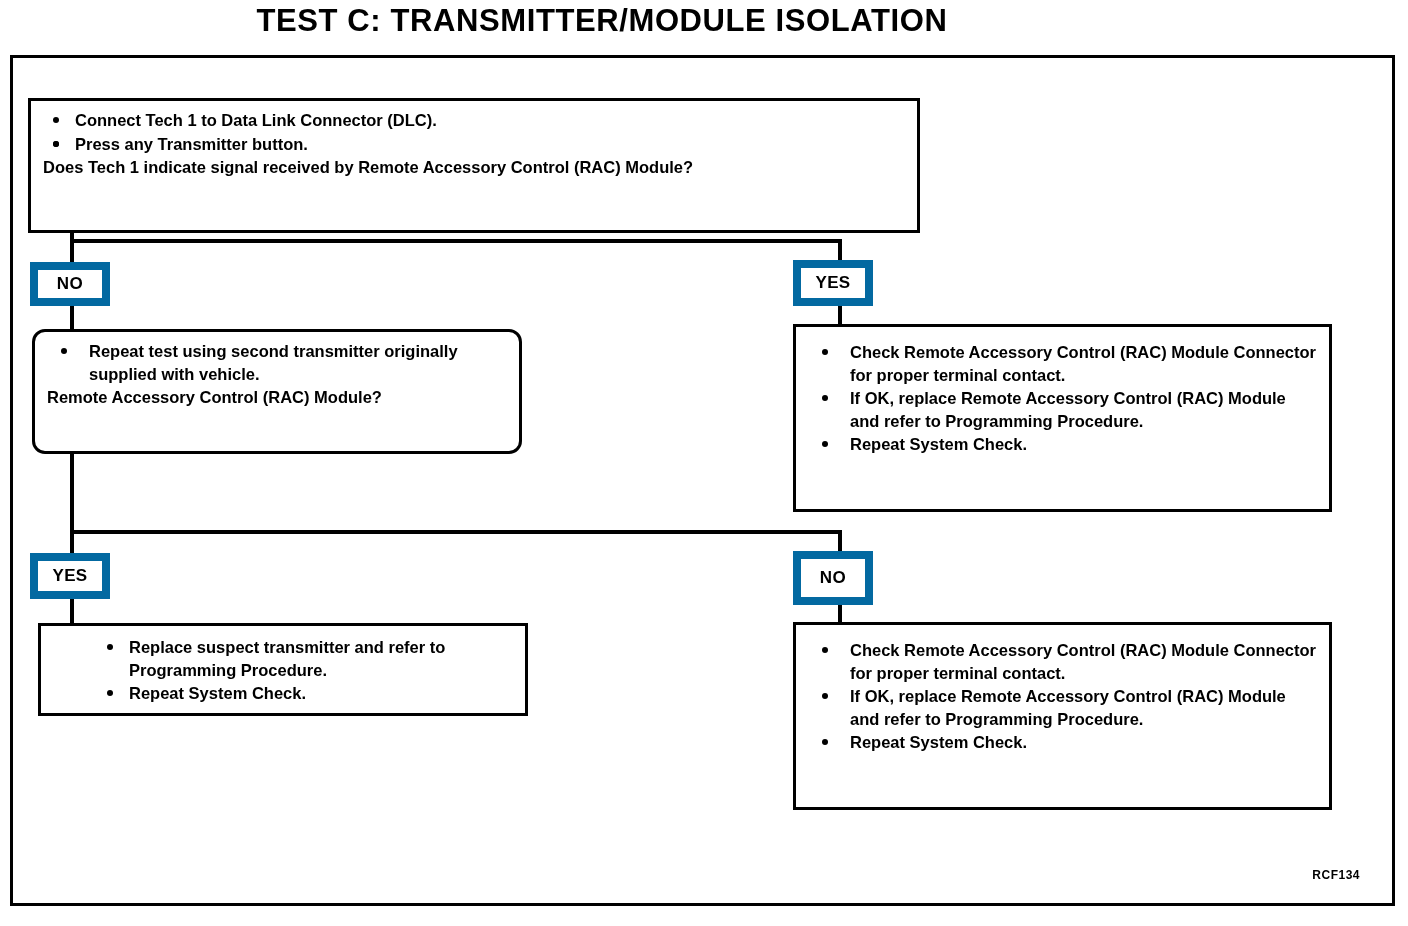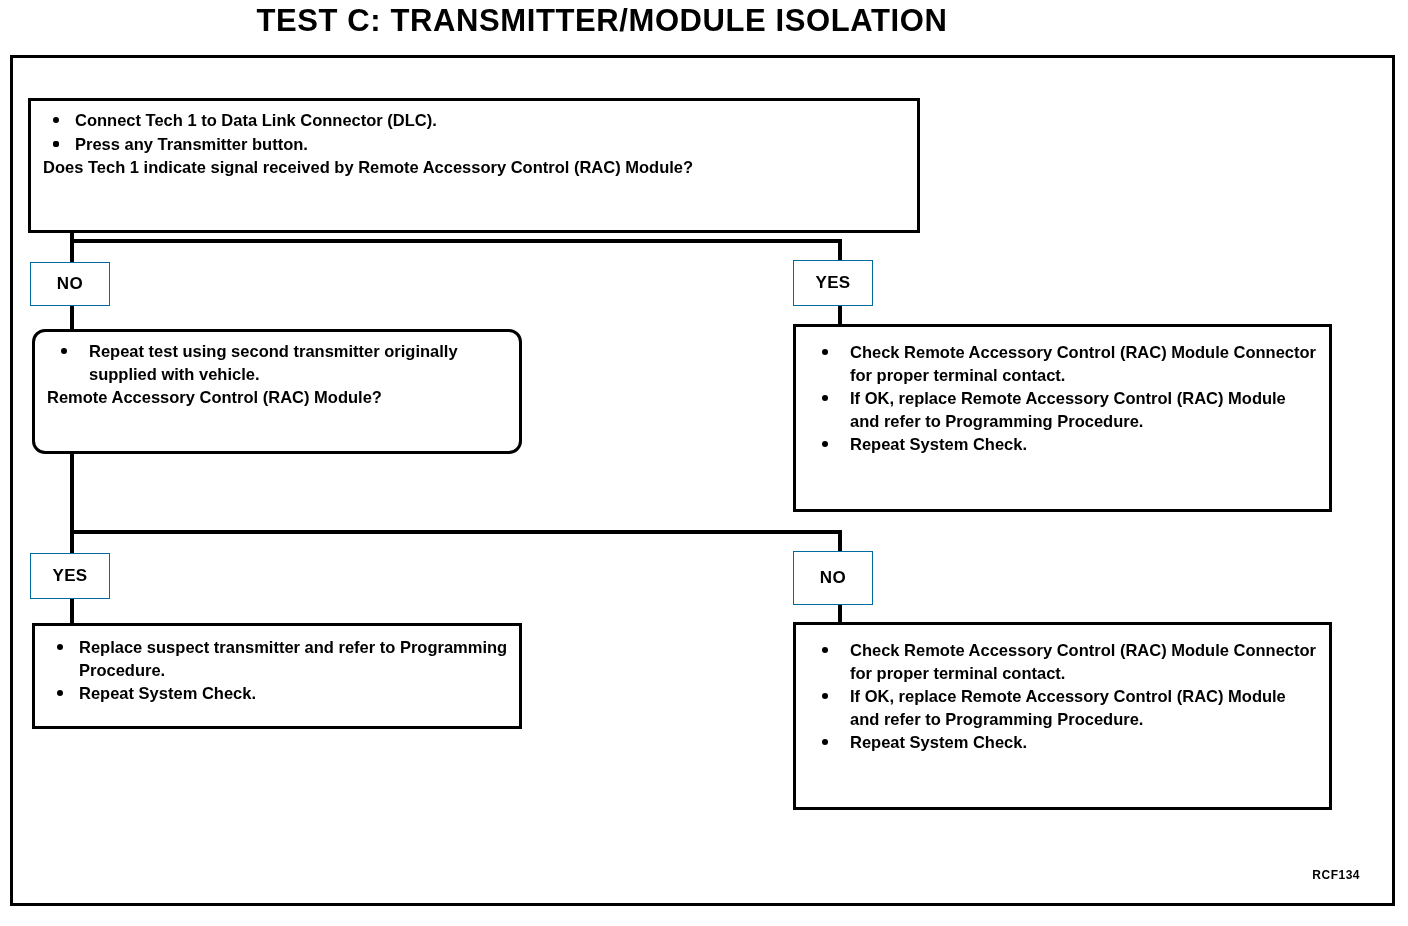--- a/index.html
+++ b/index.html
@@ -48,21 +48,21 @@
   
   .node-box {
     position: absolute;
     border: 3px solid #000;
     background: #fff;
     box-sizing: border-box;
     z-index: 3;
   }
   .label-box {
     position: absolute;
-    border: 1px solid #0369a1;
+    border: 8px solid #0369a1;
     background: #fff;
     box-sizing: border-box;
     display: flex;
     align-items: center;
     justify-content: center;
     z-index: 4;
   }
   .label-box .label-text {
     font-size: 17px;
     font-weight: bold;
@@ -199,21 +199,21 @@
     <span class="label-text">YES</span>
   </div>
 
   <div class="label-box" id="label-no-2" style="left:793px; top:551px; width:80px; height:54px;">
     <span class="label-text">NO</span>
   </div>
 
   <div class="line-v" style="left:70px; top:599px; height:25px;"></div>
   <div class="line-v" style="left:838px; top:605px; height:18px;"></div>
 
-  <div class="node-box" id="box-action-yes-2" style="left:32px; top:623px; width:490px; height:106px;">
+  <div class="node-box" id="box-action-yes-2" style="left:38px; top:623px; width:490px; height:93px;padding-left:44px;">
     <div class="box-body" style="padding-top:10px;">
       <div class="bullet-row">
         <span class="bullet-dot"></span>
         <span>Replace suspect transmitter and refer to Programming Procedure.</span>
       </div>
       <div class="bullet-row">
         <span class="bullet-dot"></span>
         <span>Repeat System Check.</span>
       </div>
     </div>

